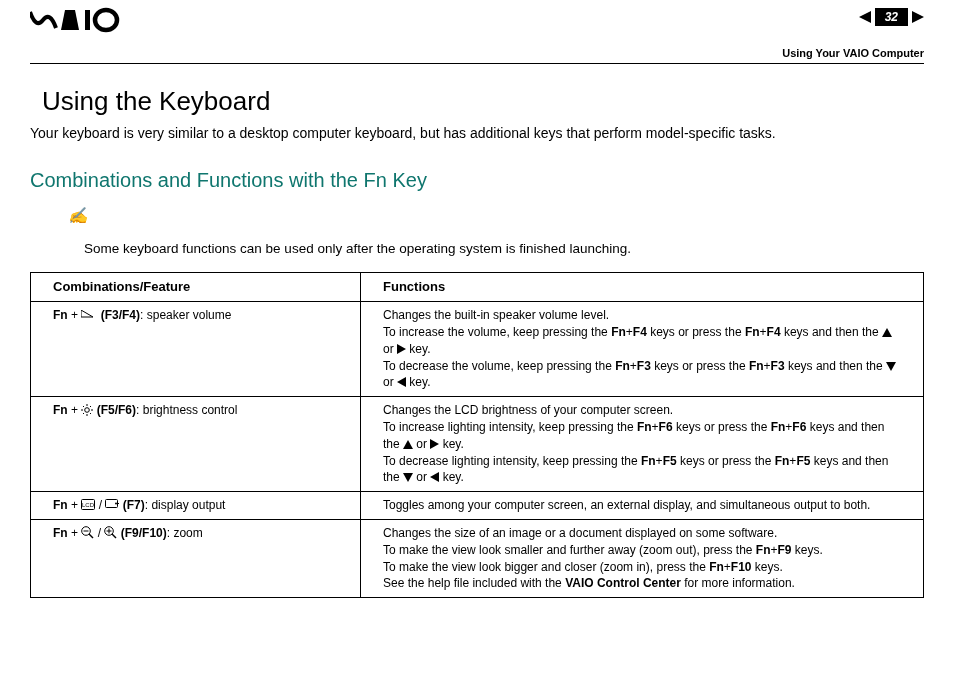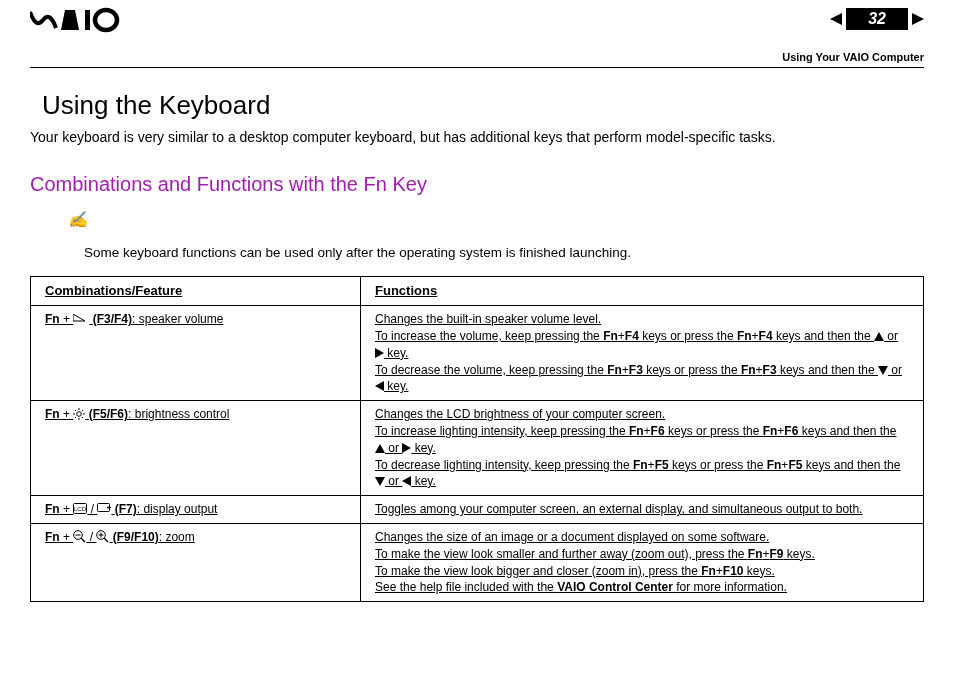--- a/index.html
+++ b/index.html
@@ -42,41 +42,41 @@
   }
   .pager .arrow-l, .pager .arrow-r {
     width: 0; height: 0;
     border-top: 6px solid transparent;
     border-bottom: 6px solid transparent;
   }
   .pager .arrow-l { border-right: 12px solid #000; }
   .pager .arrow-r { border-left: 12px solid #000; }
   .page-num {
     background: #000; color: #fff;
-    padding: 2px 22px;
-    font-size: 16px;
+    padding: 2px 10px;
+    font-size: 12px;
   }
   .section-label {
     font-size: 11px;
     font-weight: 700;
     margin-top: 21px;
   }
   h1 {
     font-weight: 400;
     font-size: 26px;
     margin: 8px 0 8px 12px;
   }
   .intro {
     font-size: 14px;
     margin: 0 0 28px 0;
   }
   h2 {
     font-weight: 400;
     font-size: 20px;
-    color: #a21caf;
+    color: #0f766e;
     margin: 0 0 14px 0;
   }
   .note-wrap {
     margin-left: 38px;
     margin-bottom: 10px;
   }
   .note-icon {
     font-size: 16px;
     color: #4a74e0;
     margin-bottom: 0;
@@ -89,25 +89,24 @@
     font-size: 13.5px;
     margin: 16px;
   }
   table {
     width: 100%;
     border-collapse: collapse;
     font-size: 12px;
   }
   th, td {
     border: 1px solid #000;
-    padding: 5px 14px;
+    padding: 5px 22px;
     text-align: left;
     vertical-align: top;
     line-height: 1.4;
-    text-decoration: underline;
   }
   th {
     font-weight: 700;
     font-size: 13px;
   }
   col.c1 { width: 330px; }
   .icon {
     display: inline-block;
     vertical-align: middle;
     line-height: 1;

